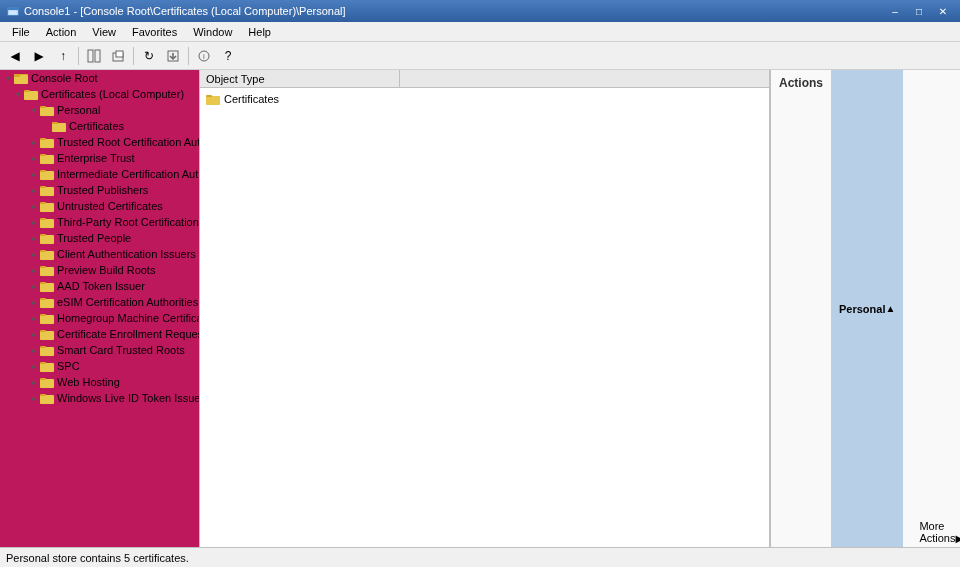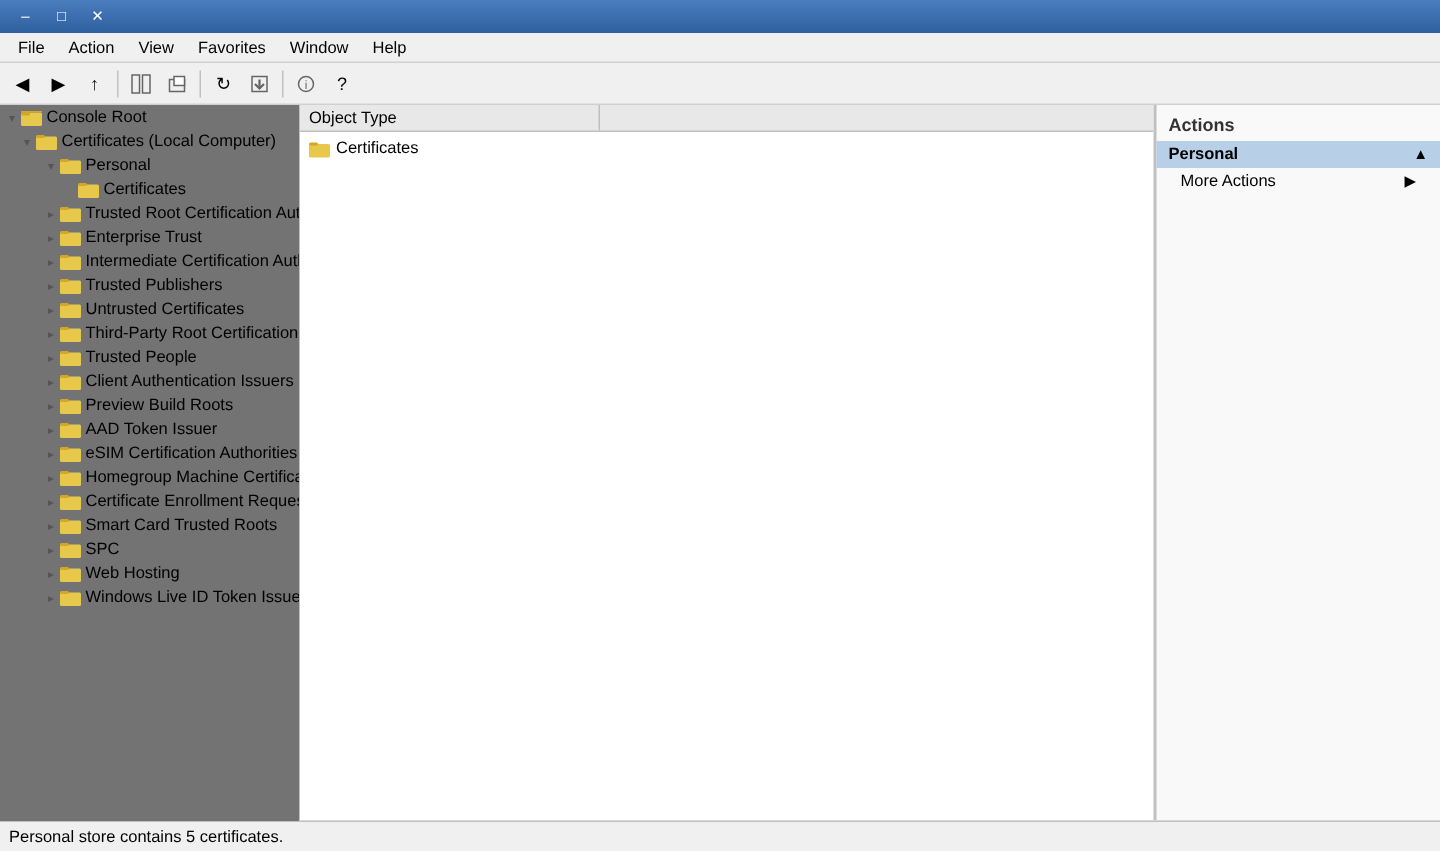--- a/index.html
+++ b/index.html
@@ -104,21 +104,21 @@
     #main-content {
       display: flex;
       flex: 1;
       overflow: hidden;
     }
 
     
     #left-panel {
       width: 200px;
       min-width: 200px;
-      background: #737373;
+      background: #be185d;
       border-right: 1px solid #c0c0c0;
       overflow-y: auto;
       overflow-x: auto;
     }
 
     .tree-item {
       display: flex;
       align-items: center;
       height: 16px;
       padding-left: 4px;
@@ -202,21 +202,21 @@
       flex-shrink: 0;
     }
 
     
     #right-panel {
       width: 190px;
       min-width: 190px;
       background: #f9f9f9;
       border-left: 1px solid #c0c0c0;
       display: flex;
-      flex-direction: column;
+      flex-direction: row;
     }
 
     #actions-title {
       font-size: 12px;
       font-weight: bold;
       padding: 6px 8px 4px;
       color: #333;
     }
 
     .action-section-header {
@@ -256,20 +256,27 @@
     ::-webkit-scrollbar-thumb { background: #b0b0b0; }
 
     .indent1 { padding-left: 12px; text-align: center; }
     .indent2 { padding-left: 28px; }
     .indent3 { padding-left: 40px; }
   </style>
 </head>
 <body>
 
 <div id="title-bar">
+  <div id="title-bar-left">
+    <svg id="title-icon" viewBox="0 0 16 16">
+      <rect x="2" y="4" width="12" height="9" fill="#d0e8ff" stroke="#4080c0" stroke-width="1"></rect>
+      <rect x="2" y="4" width="12" height="3" fill="#4080c0"></rect>
+    </svg>
+    <span id="title-text">Console1 - [Console Root\Certificates (Local Computer)\Personal]</span>
+  </div>
   <div id="title-bar-controls">
     <button class="title-btn">–</button>
     <button class="title-btn">□</button>
     <button class="title-btn" id="close-btn">✕</button>
   </div>
 </div>
 
 <div id="menu-bar">
   <div class="menu-item">File</div>
   <div class="menu-item">Action</div>

